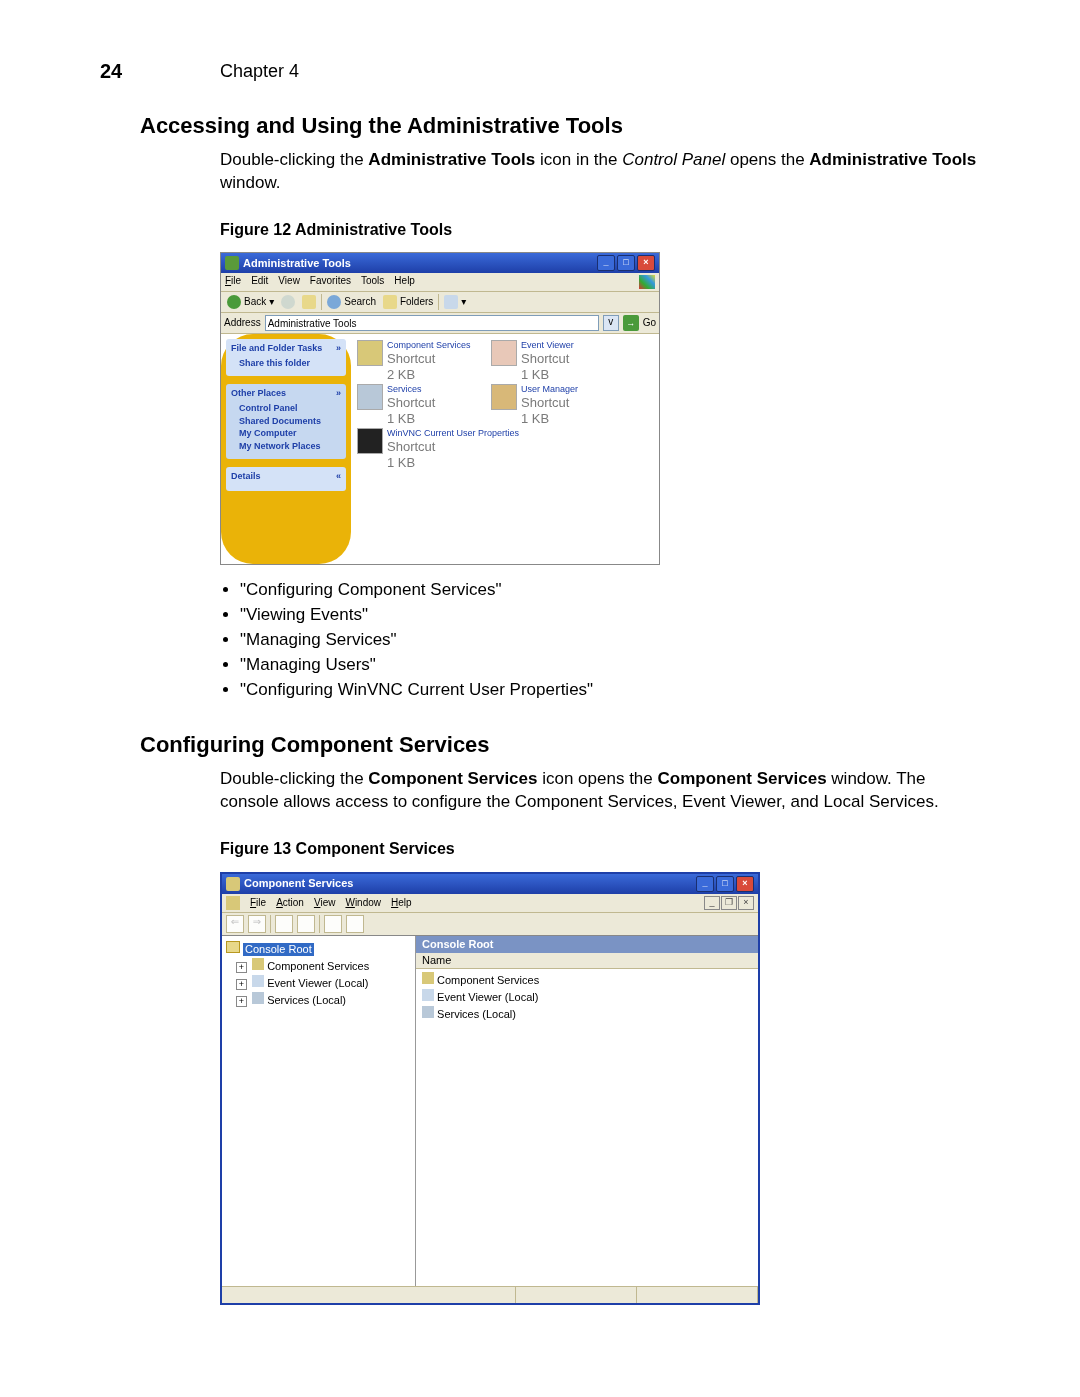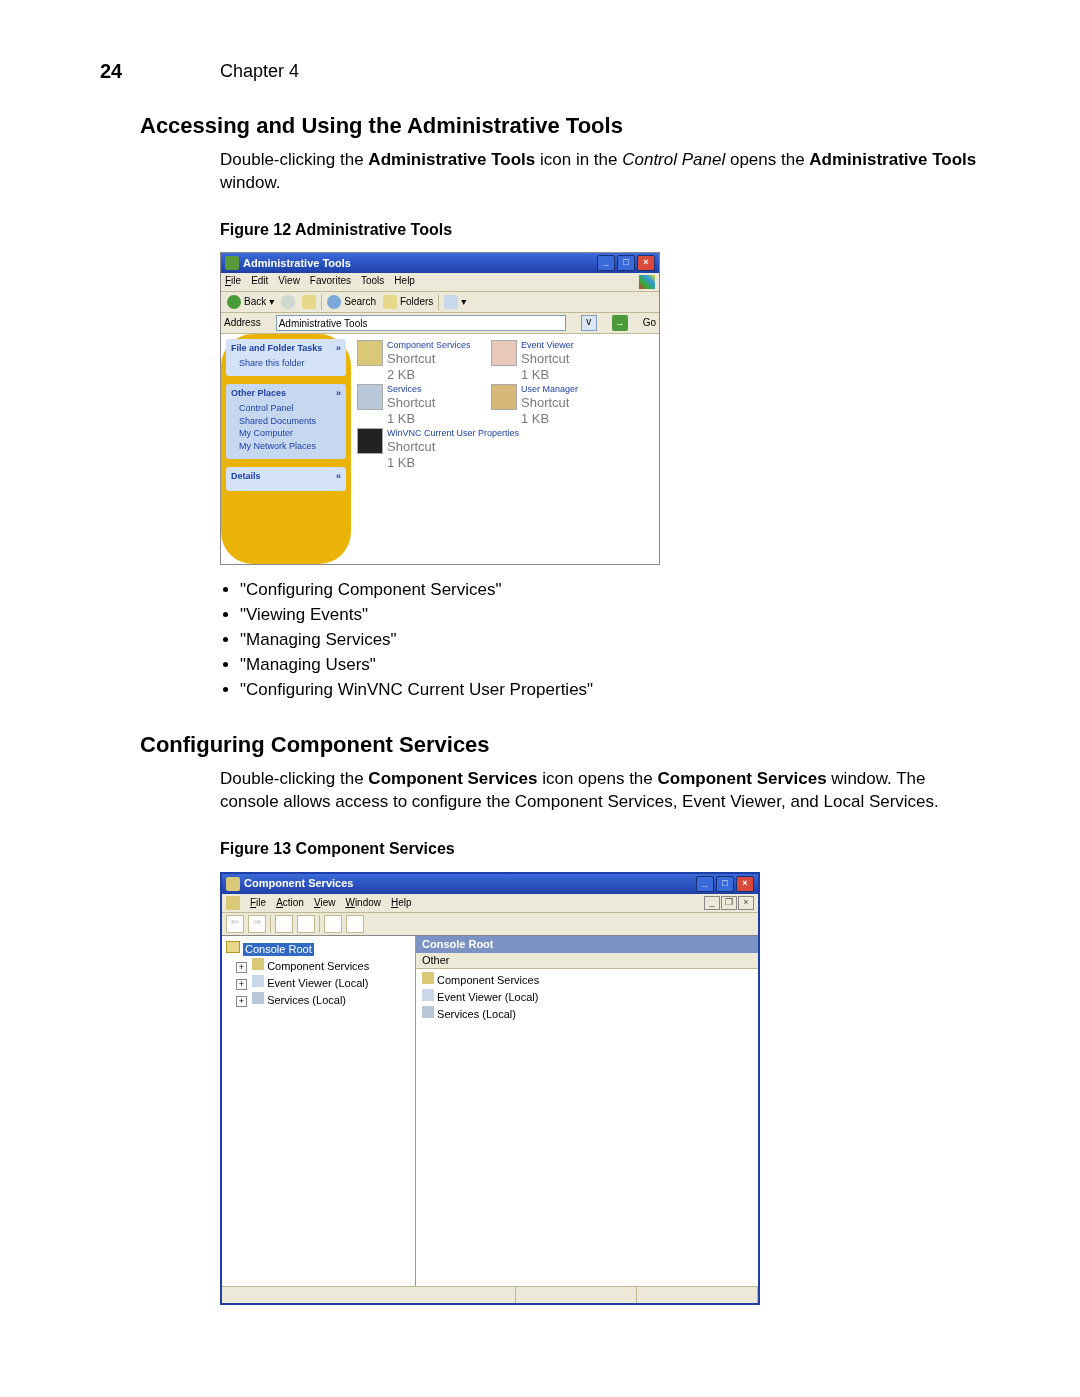--- a/index.html
+++ b/index.html
@@ -100,21 +100,21 @@
     gap: 3px;
   }
   .tb-btn { display: inline-flex; align-items: center; gap: 3px; padding: 1px 2px; }
   .tb-icon { width: 14px; height: 14px; display: inline-block; border-radius: 50%; }
   .addrbar {
     background: #ece9d8;
     padding: 2px 3px;
     border-bottom: 1px solid #c0b890;
     display: flex;
     align-items: center;
-    gap: 15px;
+    gap: 4px;
   }
   .addrbar input {
     flex: 1;
     height: 14px;
     font-size: 10px;
     border: 1px solid #7f9db9;
     padding: 0 2px;
     background: #fff;
   }
   .go-btn {
@@ -149,20 +149,21 @@
     color: #1e3fa8;
     font-weight: bold;
     font-size: 9px;
     margin-bottom: 3px;
     display: flex;
     justify-content: space-between;
   }
   .side-group .sg-item {
     color: #1e3fa8;
     padding: 1px 0 1px 8px;
+    font-weight: bold;
   }
   .icon-grid {
     flex: 1;
     padding: 6px;
     display: flex;
     flex-wrap: wrap;
     align-content: flex-start;
     gap: 2px 4px;
   }
   .icon-item {
@@ -480,21 +481,21 @@
             <span>Event Viewer (Local)</span>
           </div>
           <div class="node" style="padding-left:10px;">
             <span class="pm">+</span>
             <span style="display:inline-block;width:12px;height:12px;background:#b8c8d8;"></span>
             <span>Services (Local)</span>
           </div>
         </div>
         <div class="listpane">
           <div class="colhead">Console Root</div>
-          <div class="colrow">Other</div>
+          <div class="colrow">Name</div>
           <div class="items">
             <div>
               <span style="display:inline-block;width:12px;height:12px;background:#d8c878;"></span>
               <span>Component Services</span>
             </div>
             <div>
               <span style="display:inline-block;width:12px;height:12px;background:#c8d8ea;"></span>
               <span>Event Viewer (Local)</span>
             </div>
             <div>

